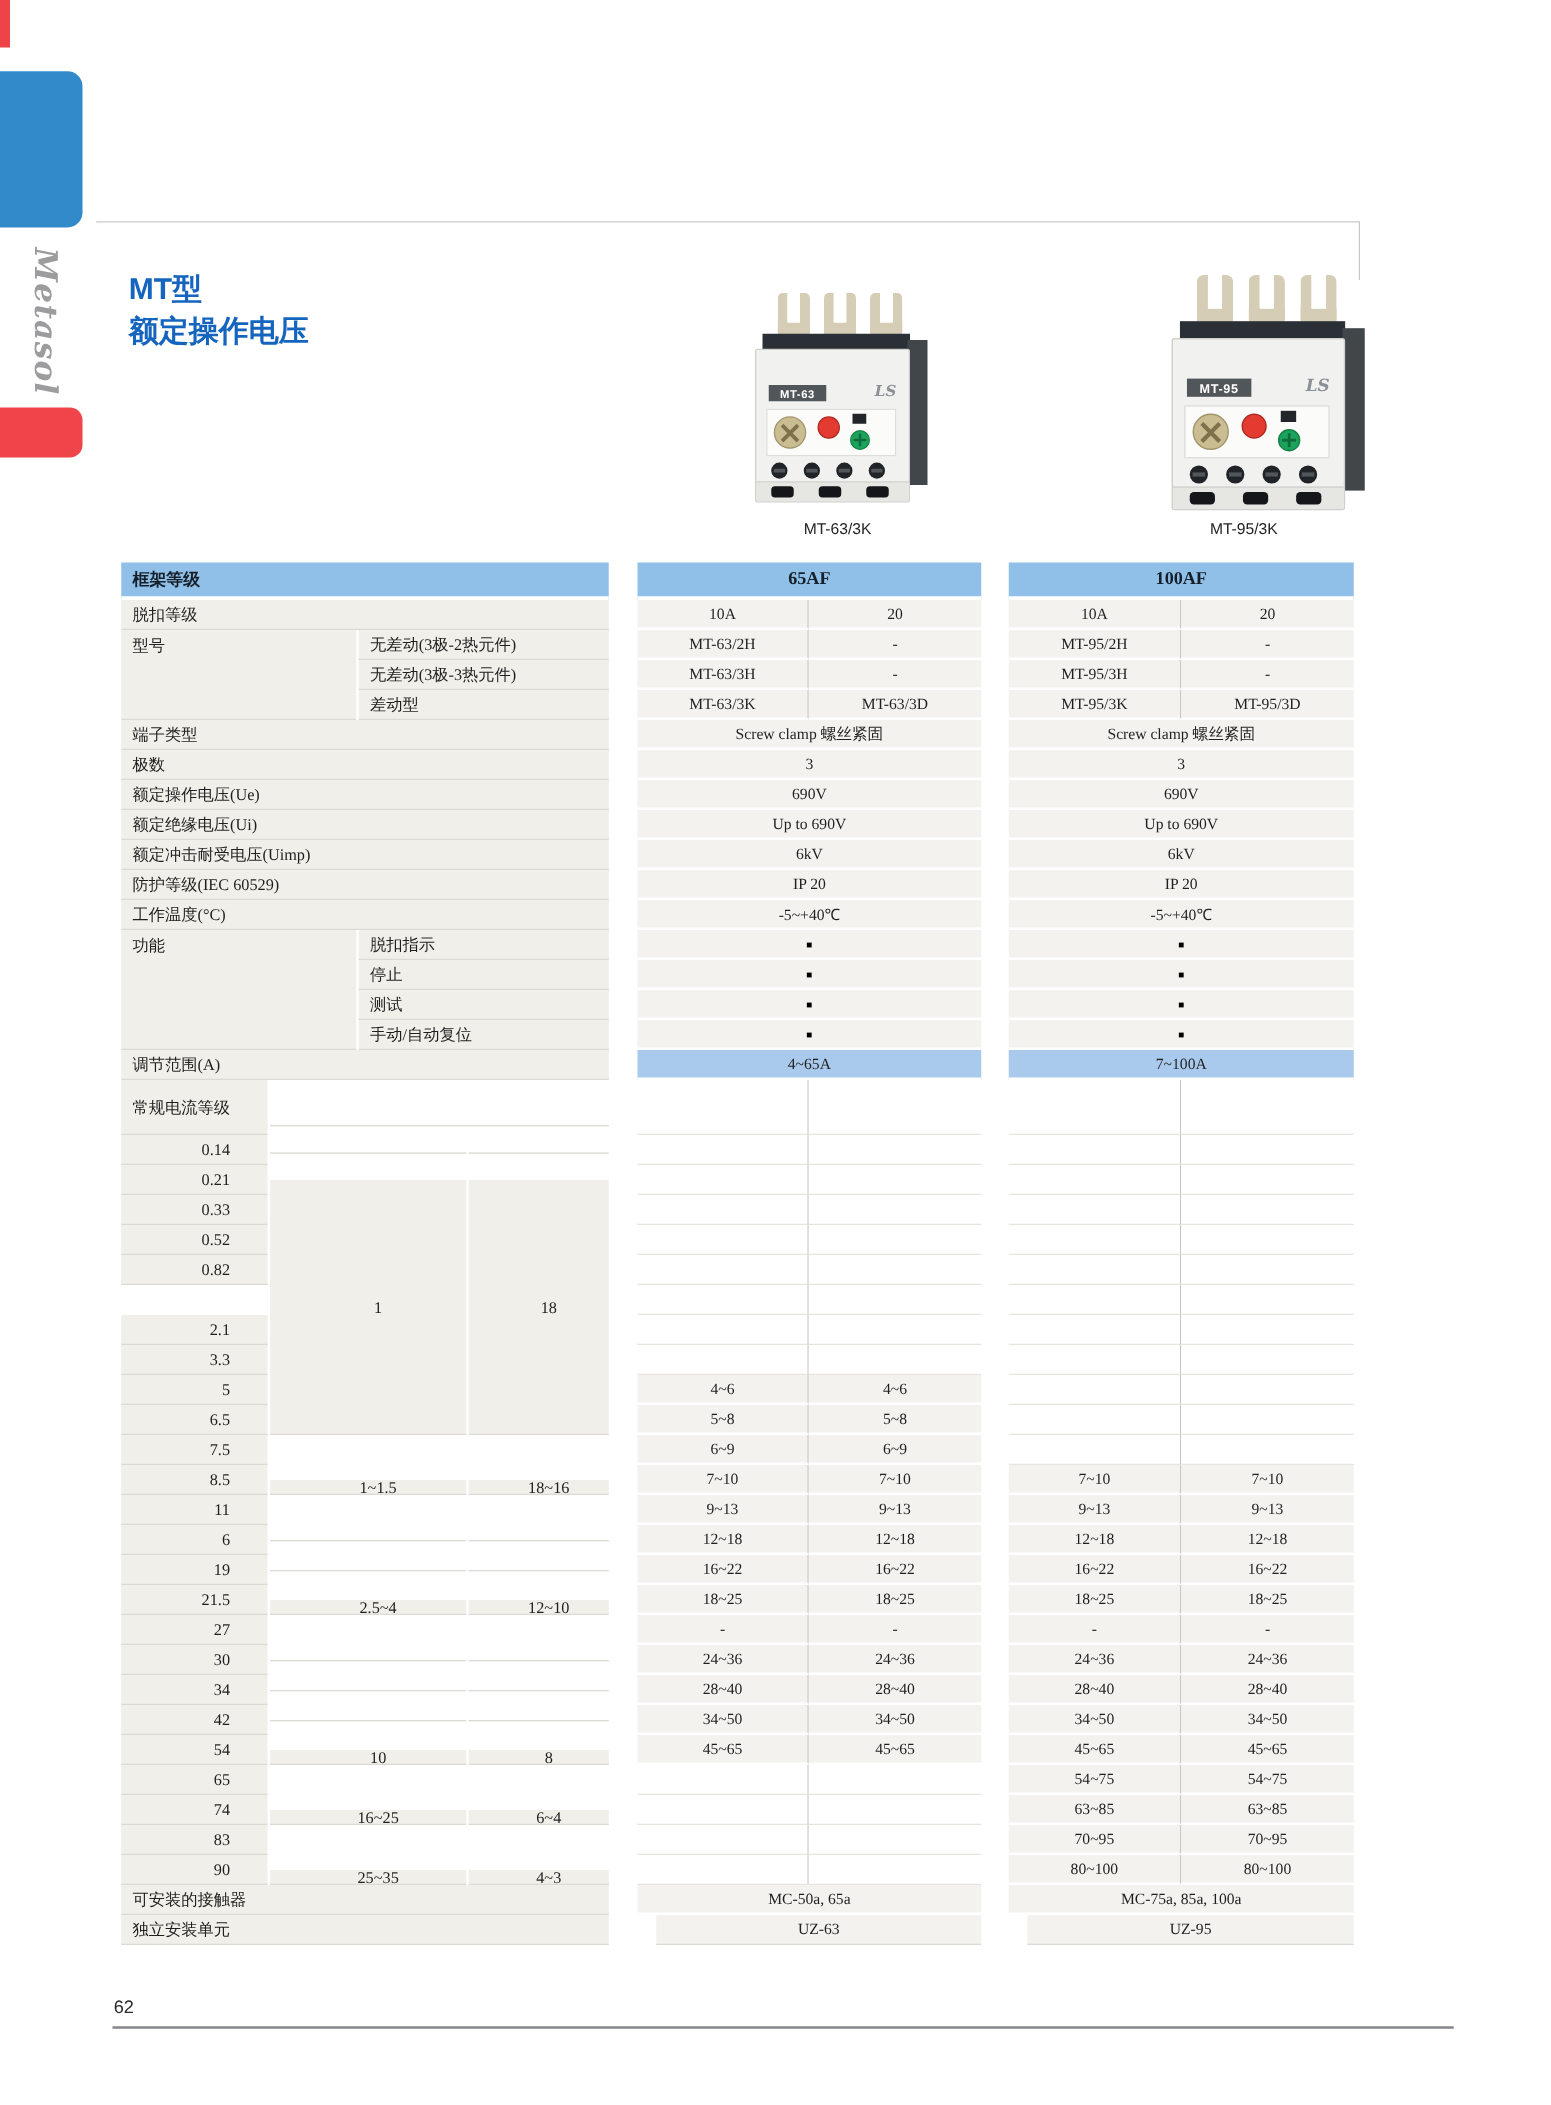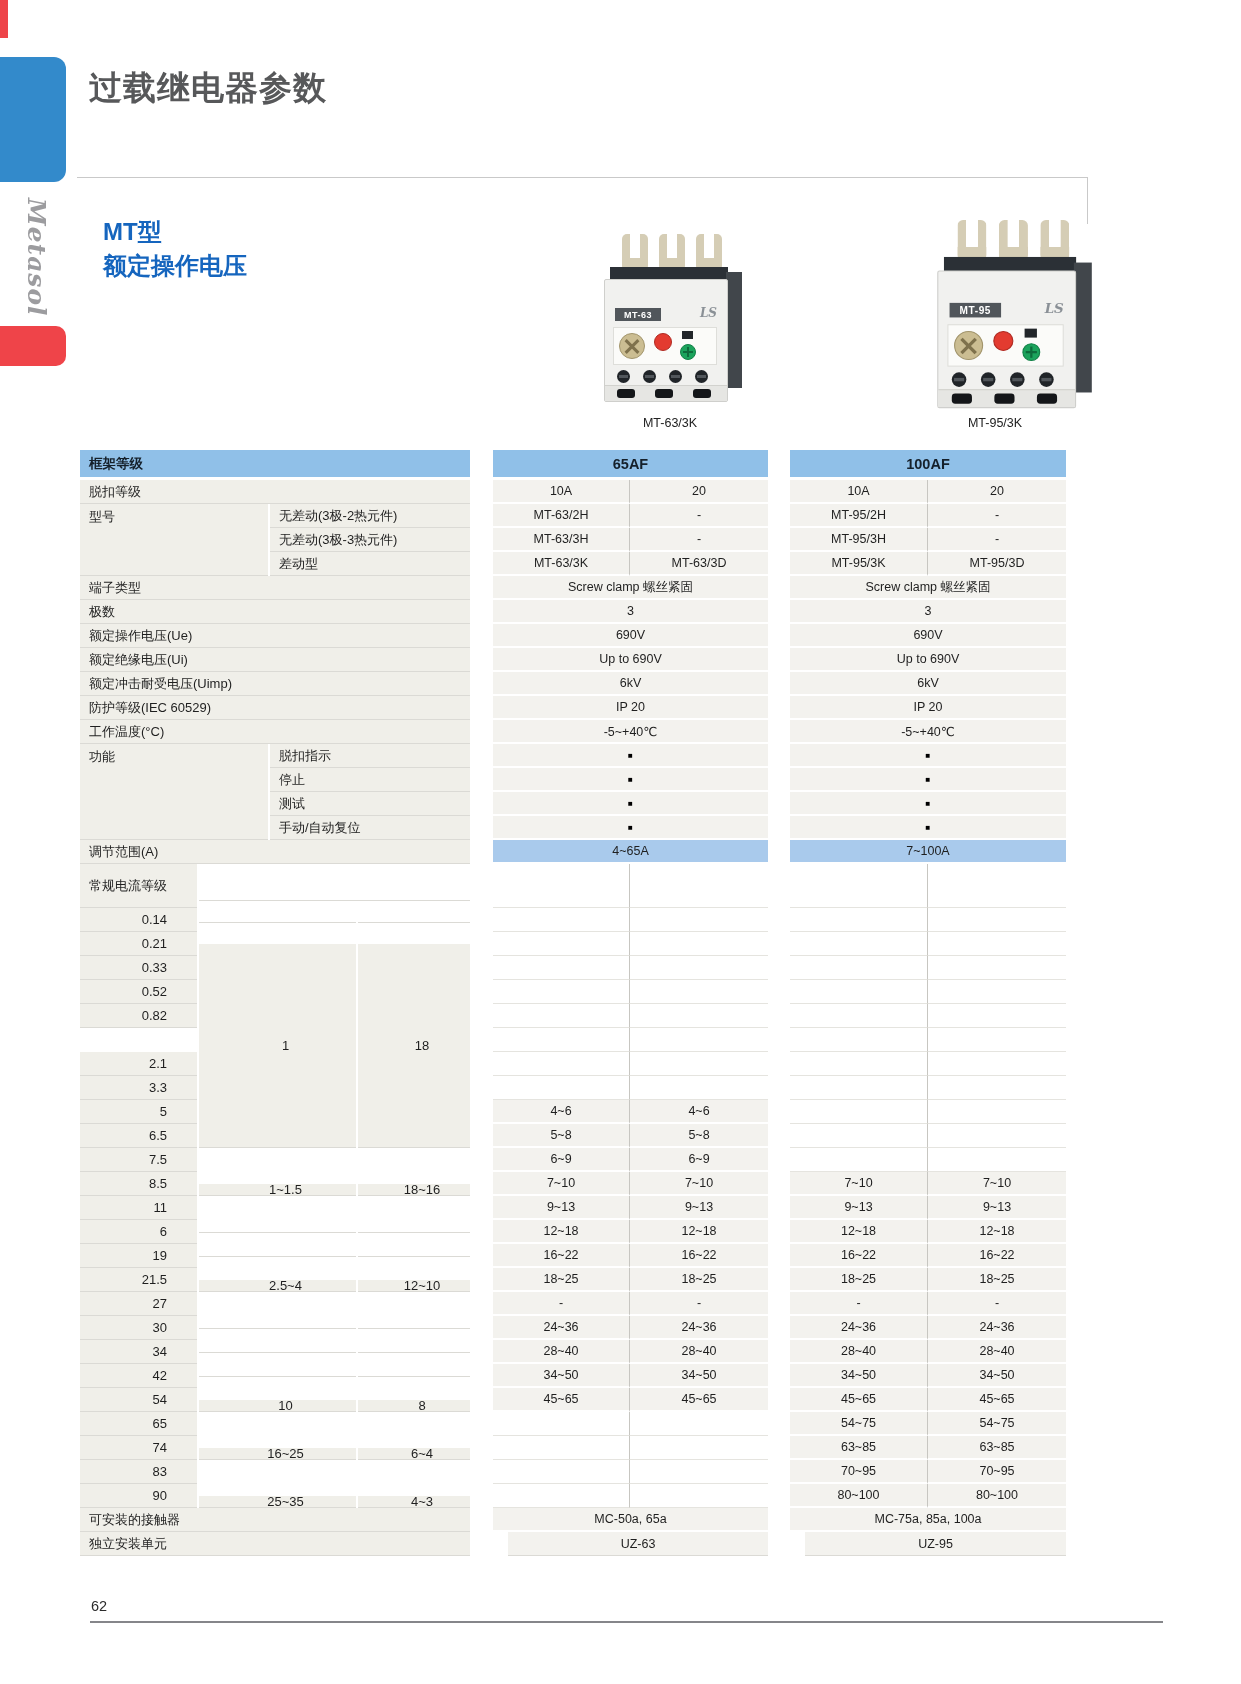--- a/index.html
+++ b/index.html
@@ -49,21 +49,21 @@
   .r-screw::before{left:2px;top:6px;width:10px;height:2px;}
   .r-screw::after{left:6px;top:2px;width:2px;height:10px;}
   .r-term{position:absolute;top:90px;width:13px;height:13px;border-radius:50%;background:#202428;}
   .r-term::after{content:"";position:absolute;left:2px;top:5px;width:9px;height:3px;background:#51565B;}
   .tt1{left:12px;} .tt2{left:38px;} .tt3{left:64px;} .tt4{left:90px;}
   .r-bot{position:absolute;left:0;bottom:0;width:100%;height:15px;background:#E6E6E3;border-top:1px solid #D2D2CE;}
   .hole{position:absolute;top:3px;width:18px;height:9px;border-radius:3px;background:#141619;}
   .h1{left:12px;} .h2{left:50px;} .h3{left:88px;}
 
   
-  .tables{position:absolute;left:80px;top:450px;display:flex;align-items:flex-end;}
+  .tables{position:absolute;left:97px;top:450px;display:flex;align-items:flex-end;font-family:Liberation Serif, serif;}
   .panel-left{width:390px;margin-right:23px;display:flex;flex-direction:column;}
   .lt-spec{display:grid;grid-template-columns:188px 200px;column-gap:2px;
            grid-template-rows:30px repeat(16,24px);}
   .lt-cable{display:grid;grid-template-columns:117px 157px 112px;column-gap:2px;
             grid-template-rows:22px 22px repeat(25,24px);}
   .lt-foot{display:grid;grid-template-columns:390px;grid-template-rows:24px 24px;}
   .rt{display:grid;}
   .rt65{width:275px;margin-right:22px;grid-template-columns:137px 138px;
         grid-template-rows:30px repeat(16,24px) 22px 22px repeat(25,24px) 24px 24px;}
   .rt100{width:276px;grid-template-columns:138px 138px;
@@ -86,21 +86,20 @@
 </head>
 <body>
 
 <div class="page">
 
   <div class="top-mark"></div>
   <div class="blue-tab"></div>
   <div class="metasol">Metasol</div>
   <div class="red-tab"></div>
 
-  <h1 class="title">过载继电器参数</h1>
   <div class="rule-h"></div>
   <div class="rule-v"></div>
 
   <div class="section-title">
     <span>MT型</span><br>
     <span>额定操作电压</span>
   </div>
 
   <div class="relay" style="left:602px;top:234px;">
     <div class="fork f1"></div>

